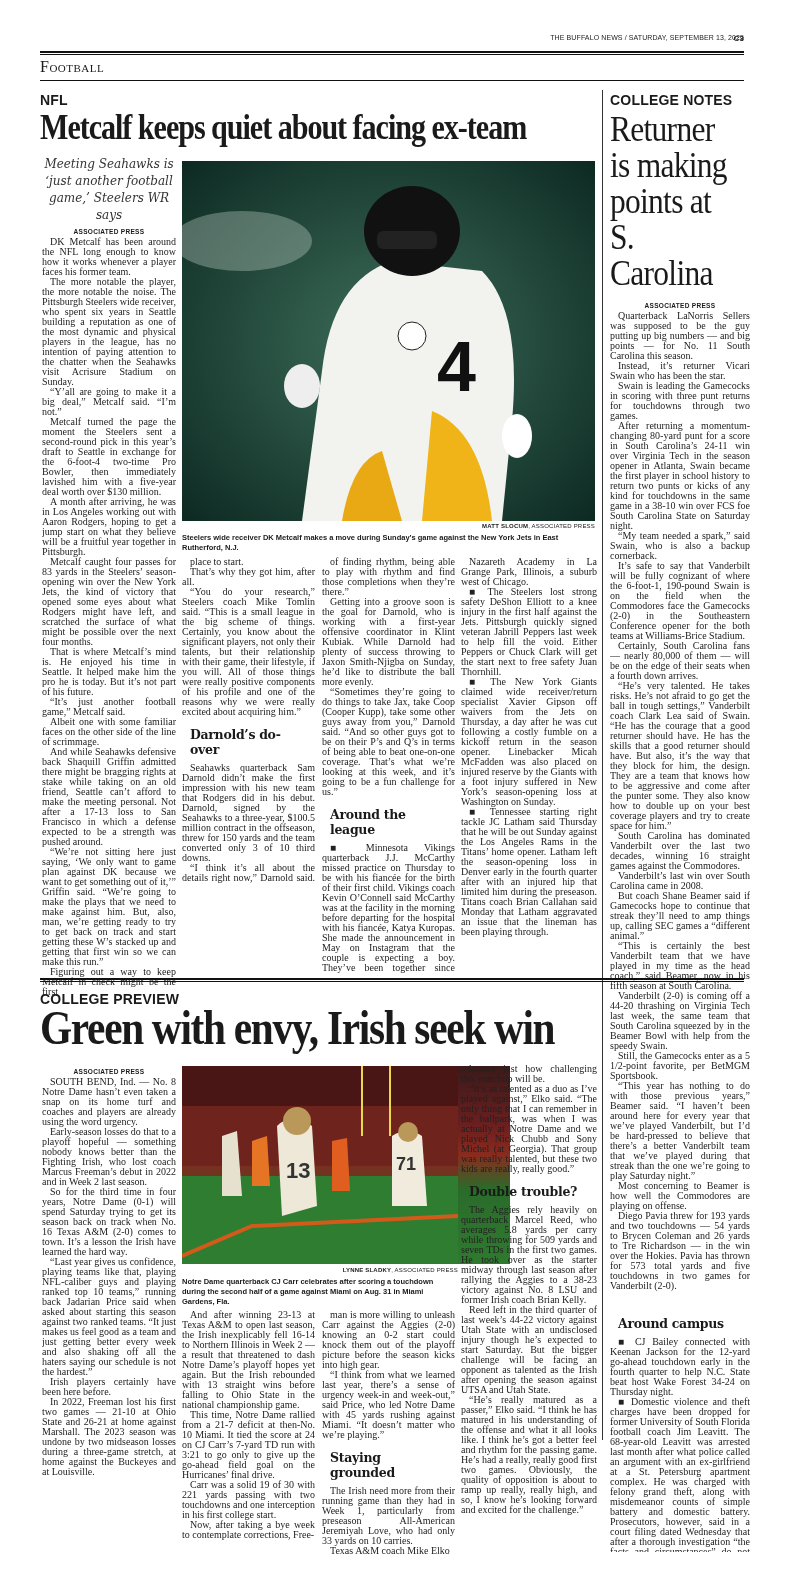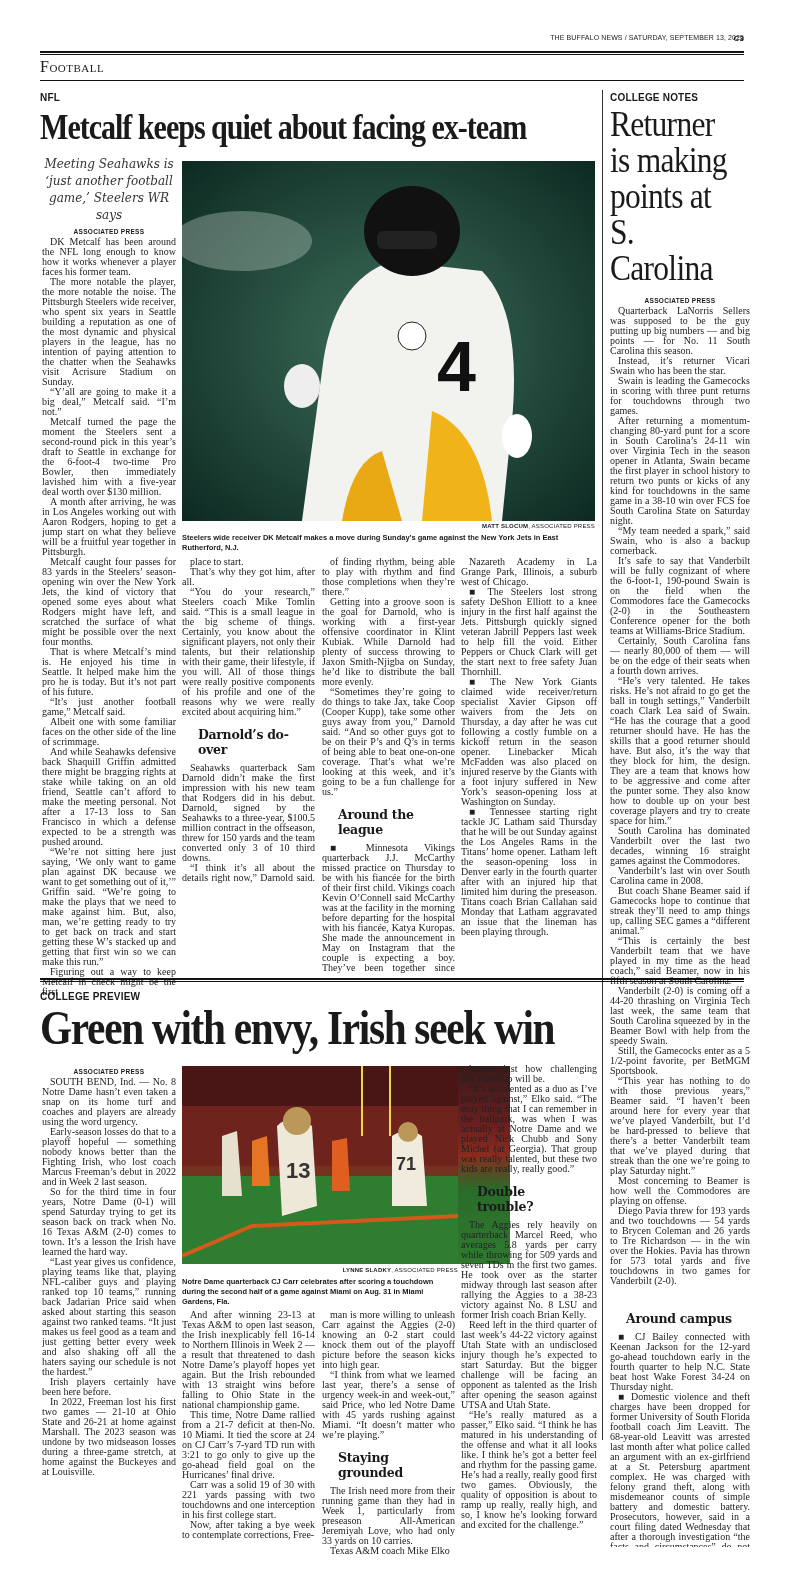--- a/index.html
+++ b/index.html
@@ -3,27 +3,27 @@
 <meta charset="utf-8">
 <style>
 *{box-sizing:border-box;margin:0;padding:0}
 body{width:792px;height:1584px;background:#fff;position:relative;overflow:hidden;color:#1a1a1a;font-family:"DejaVu Serif",serif}
 .abs{position:absolute}
 .masthead{left:40px;top:34px;width:704px;height:14px;font-family:"Liberation Sans",sans-serif;font-size:7px;text-align:right;letter-spacing:.1px;color:#222}
 .pagenum{position:absolute;right:0;top:0;font-weight:bold;font-size:8px}
 .rule2{left:40px;top:51px;width:704px;height:4px;border-top:2px solid #111;border-bottom:1px solid #111}
 .section{left:40px;top:58px;width:704px;text-align:left;font-family:"Liberation Serif",serif;font-variant:small-caps;font-size:16px;letter-spacing:.5px}
 .rule1{left:40px;top:80px;width:704px;height:1px;background:#111}
-.kicker{font-family:"Liberation Sans",sans-serif;font-weight:bold;font-size:10px;letter-spacing:.2px}
+.kicker{font-family:"Liberation Sans",sans-serif;font-weight:bold;font-size:14px;letter-spacing:.2px}
 .head1{font-family:"Liberation Serif",serif;font-weight:bold;font-size:35px;letter-spacing:-1.2px;line-height:1;transform:scaleX(.86);transform-origin:left}
 .deck{font-family:"DejaVu Serif",serif;font-style:italic;font-size:12px;line-height:17px;text-align:center;color:#333}
 .byline{font-family:"Liberation Sans",sans-serif;font-weight:bold;font-size:6.5px;text-align:center;letter-spacing:.3px;margin:4px 0 2px}
 .col{font-family:Liberation Serif, serif;font-size:10px;line-height:10px;text-align:justify;color:#222;overflow:hidden}
 .col p{text-indent:8px}
-.subhead{font-family:"DejaVu Serif",serif;font-weight:bold;font-size:12.5px;margin:10px 16px 6px;letter-spacing:-.3px}
+.subhead{font-family:"DejaVu Serif",serif;font-weight:bold;font-size:12.5px;margin:10px 8px 6px;letter-spacing:-.3px}
 .vrule{left:602px;top:90px;width:1px;height:1350px;background:#333}
 .photo1{left:182px;top:161px;width:413px;height:360px;overflow:hidden;background:linear-gradient(135deg,#1b6b55 0%,#0f3b2f 30%,#2d4a3e 60%,#6a7a65 100%)}
 .credit{font-family:"Liberation Sans",sans-serif;font-size:6px;text-align:right;letter-spacing:.2px}
 .credit b{font-weight:bold}
 .cutline{font-family:"Liberation Sans",sans-serif;font-weight:bold;font-size:7.5px;line-height:10px}
 .sep{left:40px;top:978px;width:704px;height:4px;border-top:2px solid #111;border-bottom:1px solid #111}
 .photo2{left:182px;top:1066px;width:328px;height:198px;overflow:hidden;background:linear-gradient(180deg,#3a1a1a 0%,#6b1f1f 30%,#8a2b1e 45%,#2a6b2a 62%,#2f7a2f 100%)}
 .head2{font-family:"Liberation Serif",serif;font-weight:bold;font-size:48px;letter-spacing:-1.5px;line-height:1;transform:scaleX(.86);transform-origin:left}
 .rhead{font-family:"Liberation Serif",serif;font-size:35px;line-height:36px;letter-spacing:-.8px;transform:scaleX(.9);transform-origin:left}
 </style>

